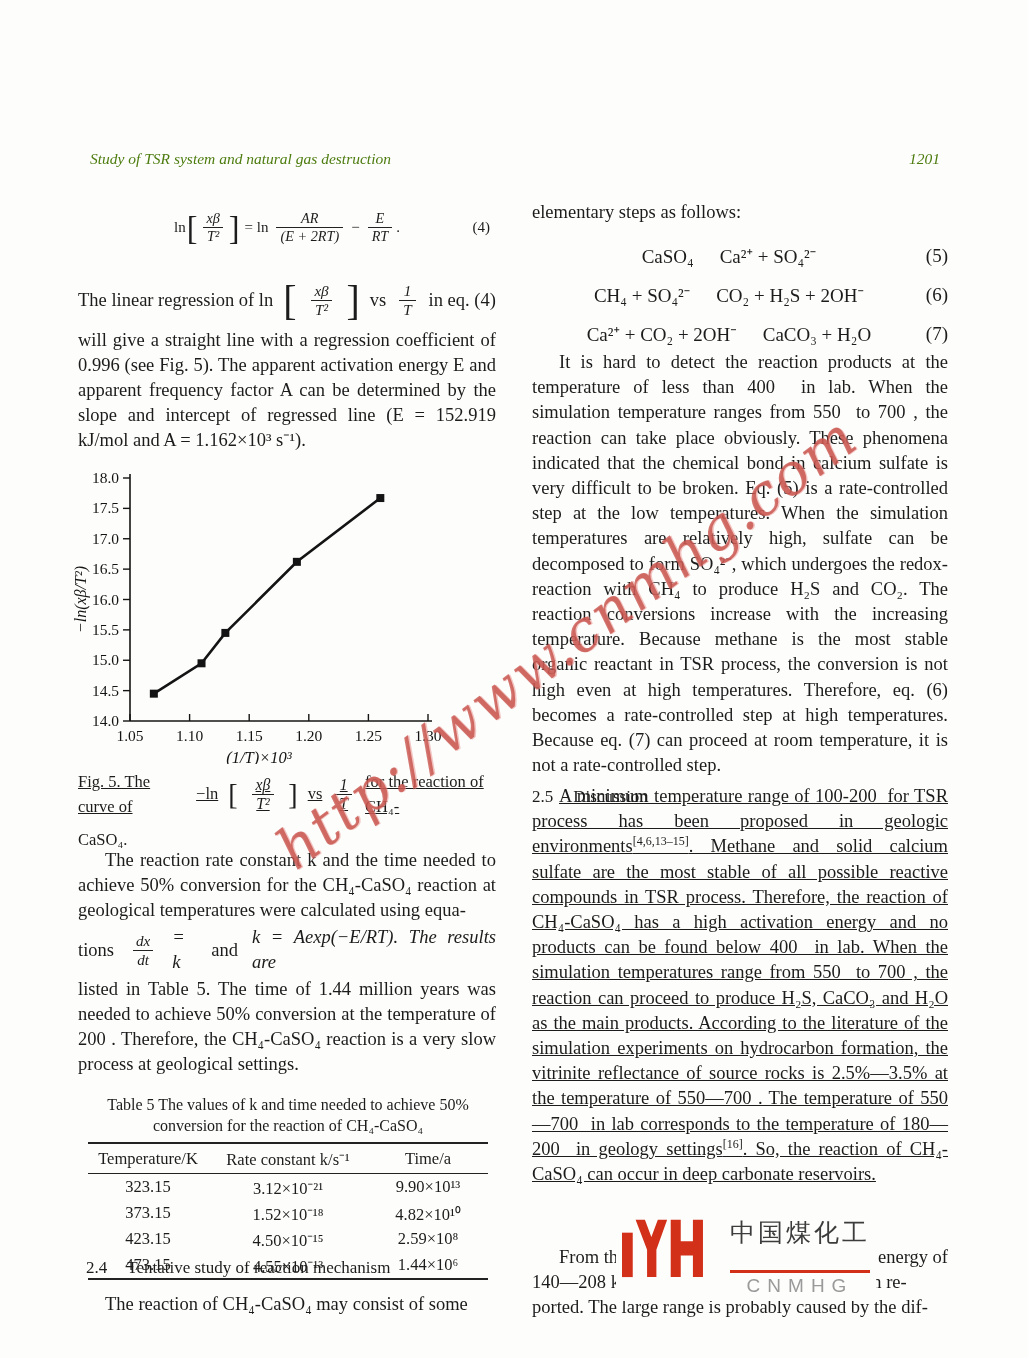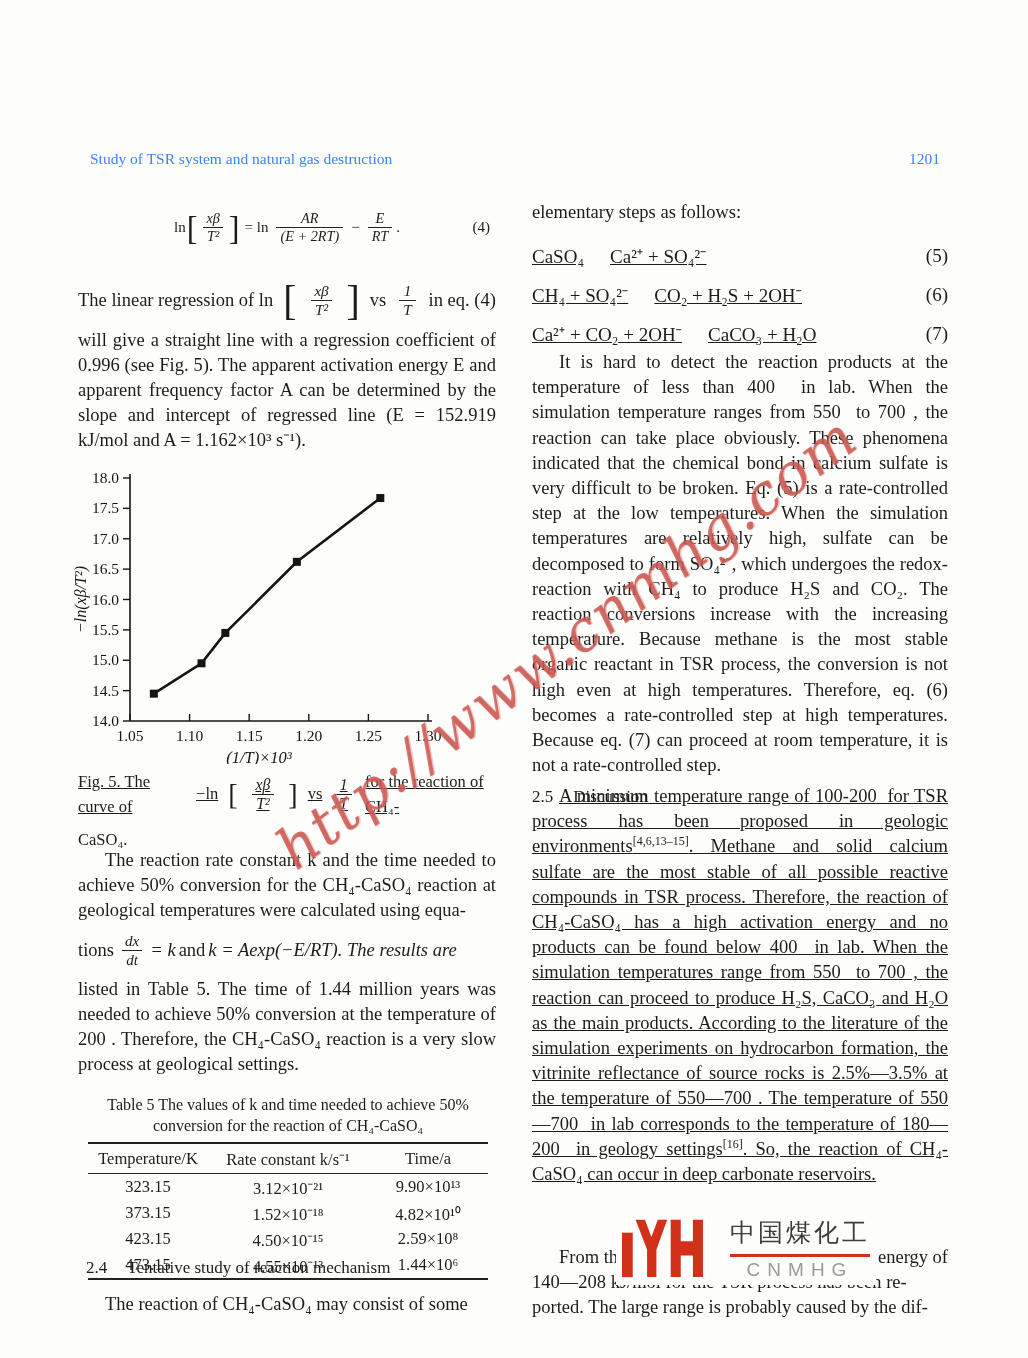--- a/index.html
+++ b/index.html
@@ -1,43 +1,43 @@
 <!DOCTYPE html>
 <html><head>
 <meta charset="utf-8">
 <style>
   html,body{margin:0;padding:0;background:#e8e8e8;}
   #page{position:relative;width:1028px;height:1358px;background:#fdfdfb;margin:0 auto;
         font-family:"Liberation Serif",serif;color:#1c1c1c;overflow:hidden;}
   .abs{position:absolute;}
   
   #hdr{top:150px;left:78px;width:862px;display:flex;justify-content:space-between;
-       font-size:15.5px;color:#3b82f6;}
+       font-size:15.5px;color:#4d7c0f;font-style:italic;}
   #hdr .hl{padding-left:12px;}
   
   .col{width:418px;font-size:18.5px;line-height:25px;text-align:justify;}
   .ind{text-indent:27px;}
   
   .deq{display:flex;align-items:center;justify-content:center;position:relative;
        font-size:15px;}
   .eqnum{position:absolute;right:6px;top:50%;transform:translateY(-50%);}
   .frac{display:inline-flex;flex-direction:column;align-items:center;vertical-align:middle;
         line-height:1.15;margin:0 4px;font-size:0.95em;}
   .frac .fnum{padding:0 4px;}
   .frac .fden{border-top:1.4px solid #222;padding:0 4px;}
   .it{font-style:italic;}
   .bb{font-size:215%;font-weight:400;transform:scaleY(1.05);line-height:0;margin:0 1px;}
   .sfrac{font-size:0.82em;}
   
   .eqline{display:flex;align-items:center;justify-content:space-between;
           font-size:18.5px;}
-  .eqline2{display:flex;align-items:center;font-size:18.5px;gap:3px;}
+  .eqline2{display:flex;align-items:center;font-size:18.5px;gap:14px;}
   
   .chem{position:relative;height:39px;display:flex;align-items:center;font-size:19px;}
-  .chembody{flex:1;text-decoration:underline;}
+  .chembody{flex:1;text-align:center;}
   .gap{display:inline-block;width:26px;}
   
   .figcap{font-size:16.5px;line-height:1.5;color:#1c1c1c;}
   .figcap .capline1{display:flex;align-items:center;gap:9px;text-decoration:underline;}
   .figcap .frac{font-size:0.95em;}
   
   .tcap{text-align:center;font-size:16px;line-height:21px;}
   table.dt{width:400px;margin:6px auto 0 auto;border-collapse:collapse;font-size:16.5px;
            border-top:2px solid #222;border-bottom:2px solid #222;}
   table.dt th{font-weight:normal;border-bottom:1.6px solid #222;padding:3px 2px;font-size:16.5px;}
@@ -46,21 +46,21 @@
   .shead{font-size:17px;display:flex;gap:20px;}
   
   #wm{left:215px;top:618px;width:680px;text-align:center;transform:rotate(-37deg);
       font-family:"DejaVu Serif",serif;font-style:italic;font-size:57px;
       color:rgba(198,78,72,0.78);letter-spacing:2px;z-index:40;pointer-events:none;
       text-shadow:1px 1px 0 rgba(233,150,145,0.55);}
   
   #logo{left:616px;top:1212px;background:#fdfdfb;display:flex;align-items:flex-start;
         gap:12px;padding:4px 6px;z-index:50;}
   #logo .ltxt{display:flex;flex-direction:column;align-items:center;}
-  #logo .cn{font-size:25px;color:#3c3c3c;letter-spacing:3px;padding-bottom:5px;
+  #logo .cn{font-size:25px;color:#3c3c3c;letter-spacing:3px;padding-bottom:21px;
             border-bottom:3px solid #d3301a;font-family:"Liberation Sans",sans-serif;}
   #logo .lat{font-size:19px;color:#9a9a9a;letter-spacing:7px;margin-top:2px;
              font-family:"Liberation Sans",sans-serif;}
   
   #figwrap{left:70px;top:460px;width:430px;height:304px;}
   #plot text{font-family:"Liberation Serif",serif;fill:#141414;}
   .content{z-index:10;}
   sup,sub{line-height:0;}
 </style>
 </head>

